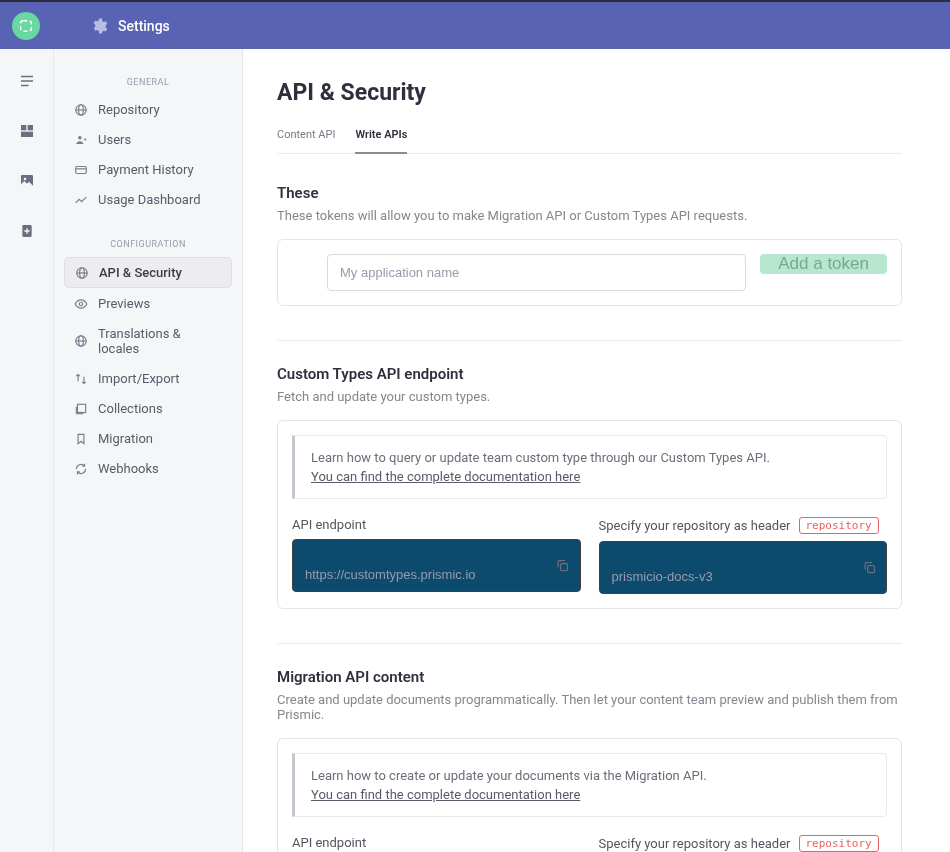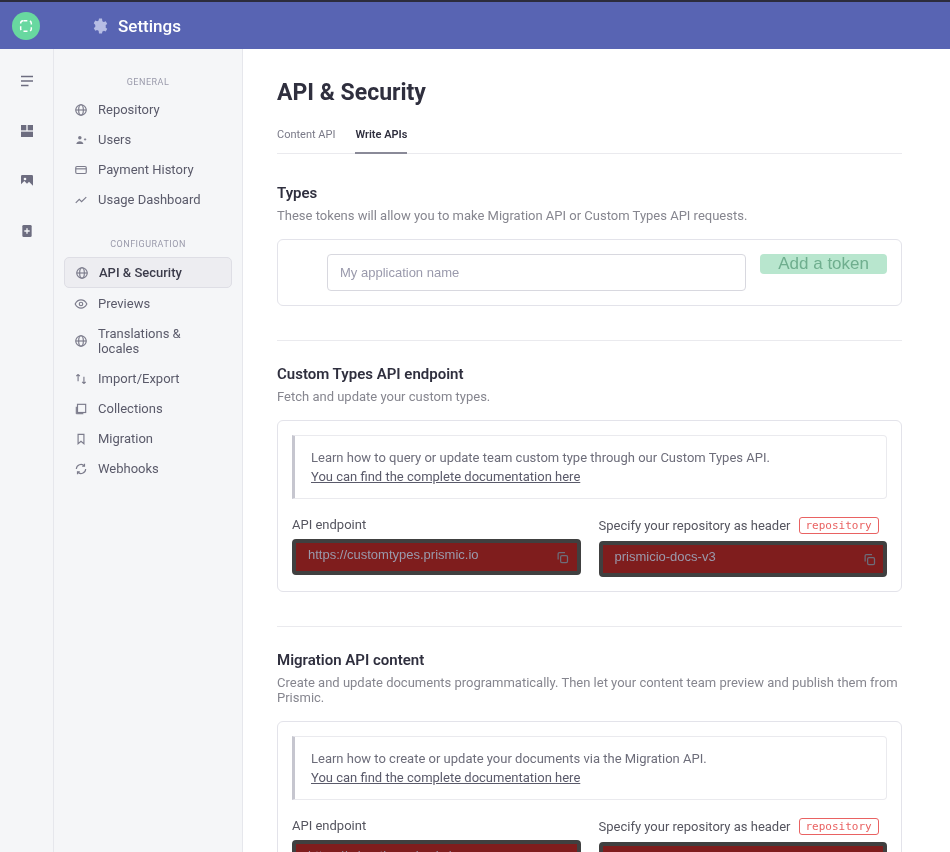--- a/index.html
+++ b/index.html
@@ -29,21 +29,21 @@
       align-items: center;
       justify-content: center;
       margin-right: 50px;
     }
     .logo svg { width: 16px; height: 16px; }
     .topbar-title-wrap {
       display: flex;
       align-items: center;
       gap: 10px;
       color: #fff;
-      font-size: 17px;
+      font-size: 14px;
       font-weight: 500;
     }
     .gear-icon { color: #c7ccec; }
 
     .layout {
       display: flex;
       height: calc(100% - 49px);
     }
 
     .rail {
@@ -237,26 +237,26 @@
       font-family: monospace;
       font-size: 11px;
       padding: 1px 6px;
       border-radius: 3px;
     }
     .field-input-wrap {
       position: relative;
     }
     .readonly-input {
       width: 100%;
-      border: 4px solid #404040;
+      border: 1px solid #404040;
       border-radius: 4px;
-      padding: 4px 36px 9px 12px;
+      padding: 27px 36px 9px 12px;
       font-size: 13px;
       color: #9a9aac;
-      background: #7f1d1d;
+      background: #0c4a6e;
     }
     .copy-btn {
       position: absolute;
       right: 6px;
       top: 50%;
       transform: translateY(-50%);
       width: 24px;
       height: 24px;
       display: flex;
       align-items: center;
@@ -430,21 +430,21 @@
   </div>
 
   <div class="main">
     <h1 class="page-title">API &amp; Security</h1>
 
     <div class="tabs">
       <div class="tab">Content API</div>
       <div class="tab active">Write APIs</div>
     </div>
 
-    <div class="section-title">Types</div>
+    <div class="section-title">These</div>
     <div class="section-desc">These tokens will allow you to make Migration API or Custom Types API requests.</div>
     <div class="panel">
       <div class="token-row">
         <input class="text-input" placeholder="My application name" style="">
         <button class="btn-add">Add a token</button>
       </div>
     </div>
 
     <hr class="divider">
 

